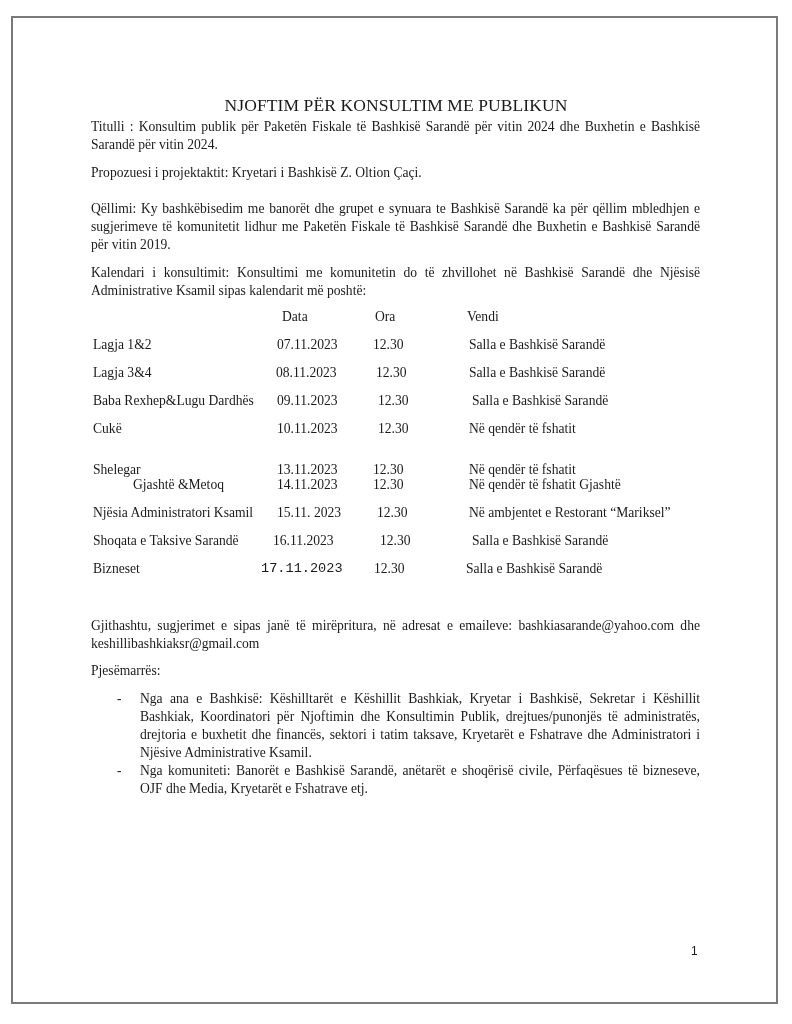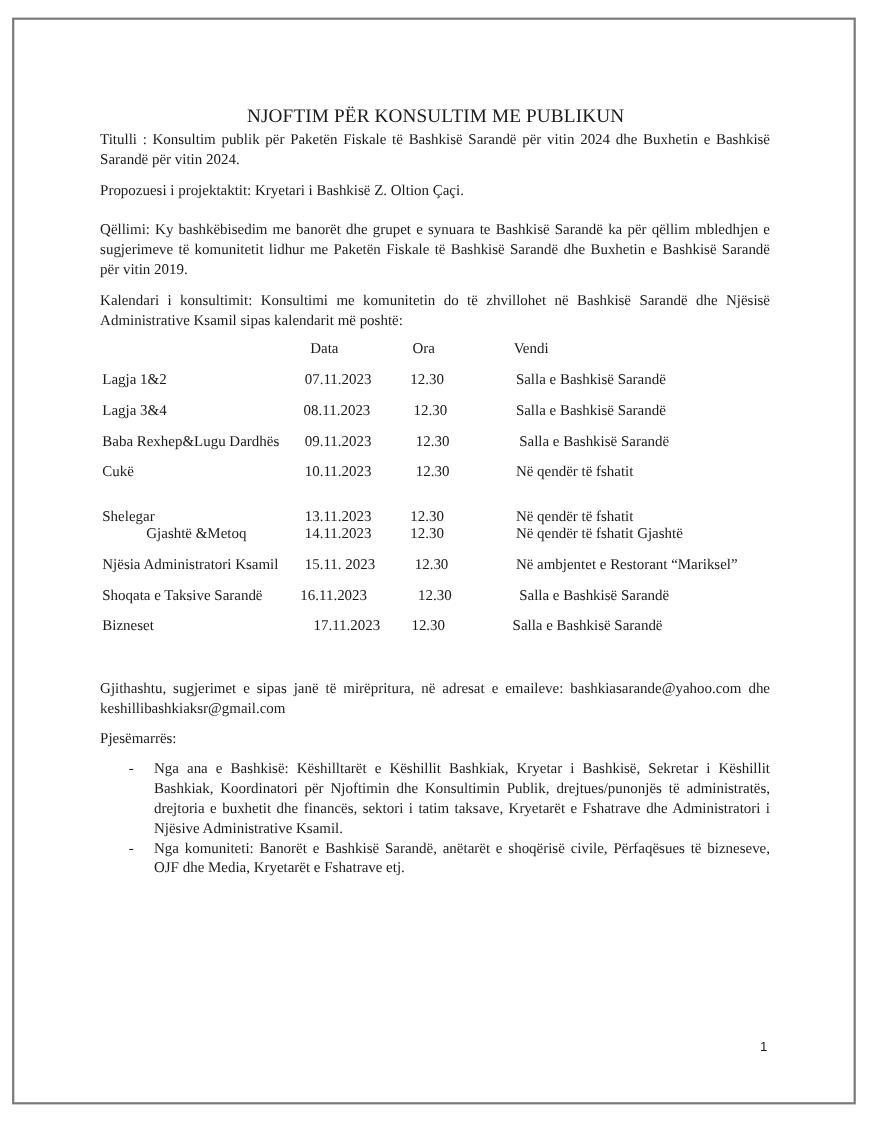--- a/index.html
+++ b/index.html
@@ -83,21 +83,21 @@
     <span style="left:378px;">Në ambjentet e Restorant “Mariksel”</span>
   </div>
   <div class="table-row" style="top:533px;">
     <span style="left:2px;">Shoqata e Taksive Sarandë</span>
     <span style="left:182px;">16.11.2023</span>
     <span style="left:289px;">12.30</span>
     <span style="left:381px;">Salla e Bashkisë Sarandë</span>
   </div>
   <div class="table-row" style="top:561px;">
     <span style="left:2px;">Bizneset</span>
-    <span style="left:194px;">17.11.2023</span>
+    <span style="left:170px;font-family:Liberation Mono, monospace;">17.11.2023</span>
     <span style="left:283px;">12.30</span>
     <span style="left:375px;">Salla e Bashkisë Sarandë</span>
   </div>
 </div>
 
 <p class="para last-left" style="top:617px;margin:0;">Gjithashtu, sugjerimet e sipas janë të mirëpritura, në adresat e emaileve: bashkiasarande@yahoo.com dhe keshillibashkiaksr@gmail.com</p>
 <p class="para" style="top:662px;margin:0;">Pjesëmarrës:</p>
 
 <ul class="bullet-list" style="top:690px;">
   <li class="bullet" style="text-align-last:left;">

